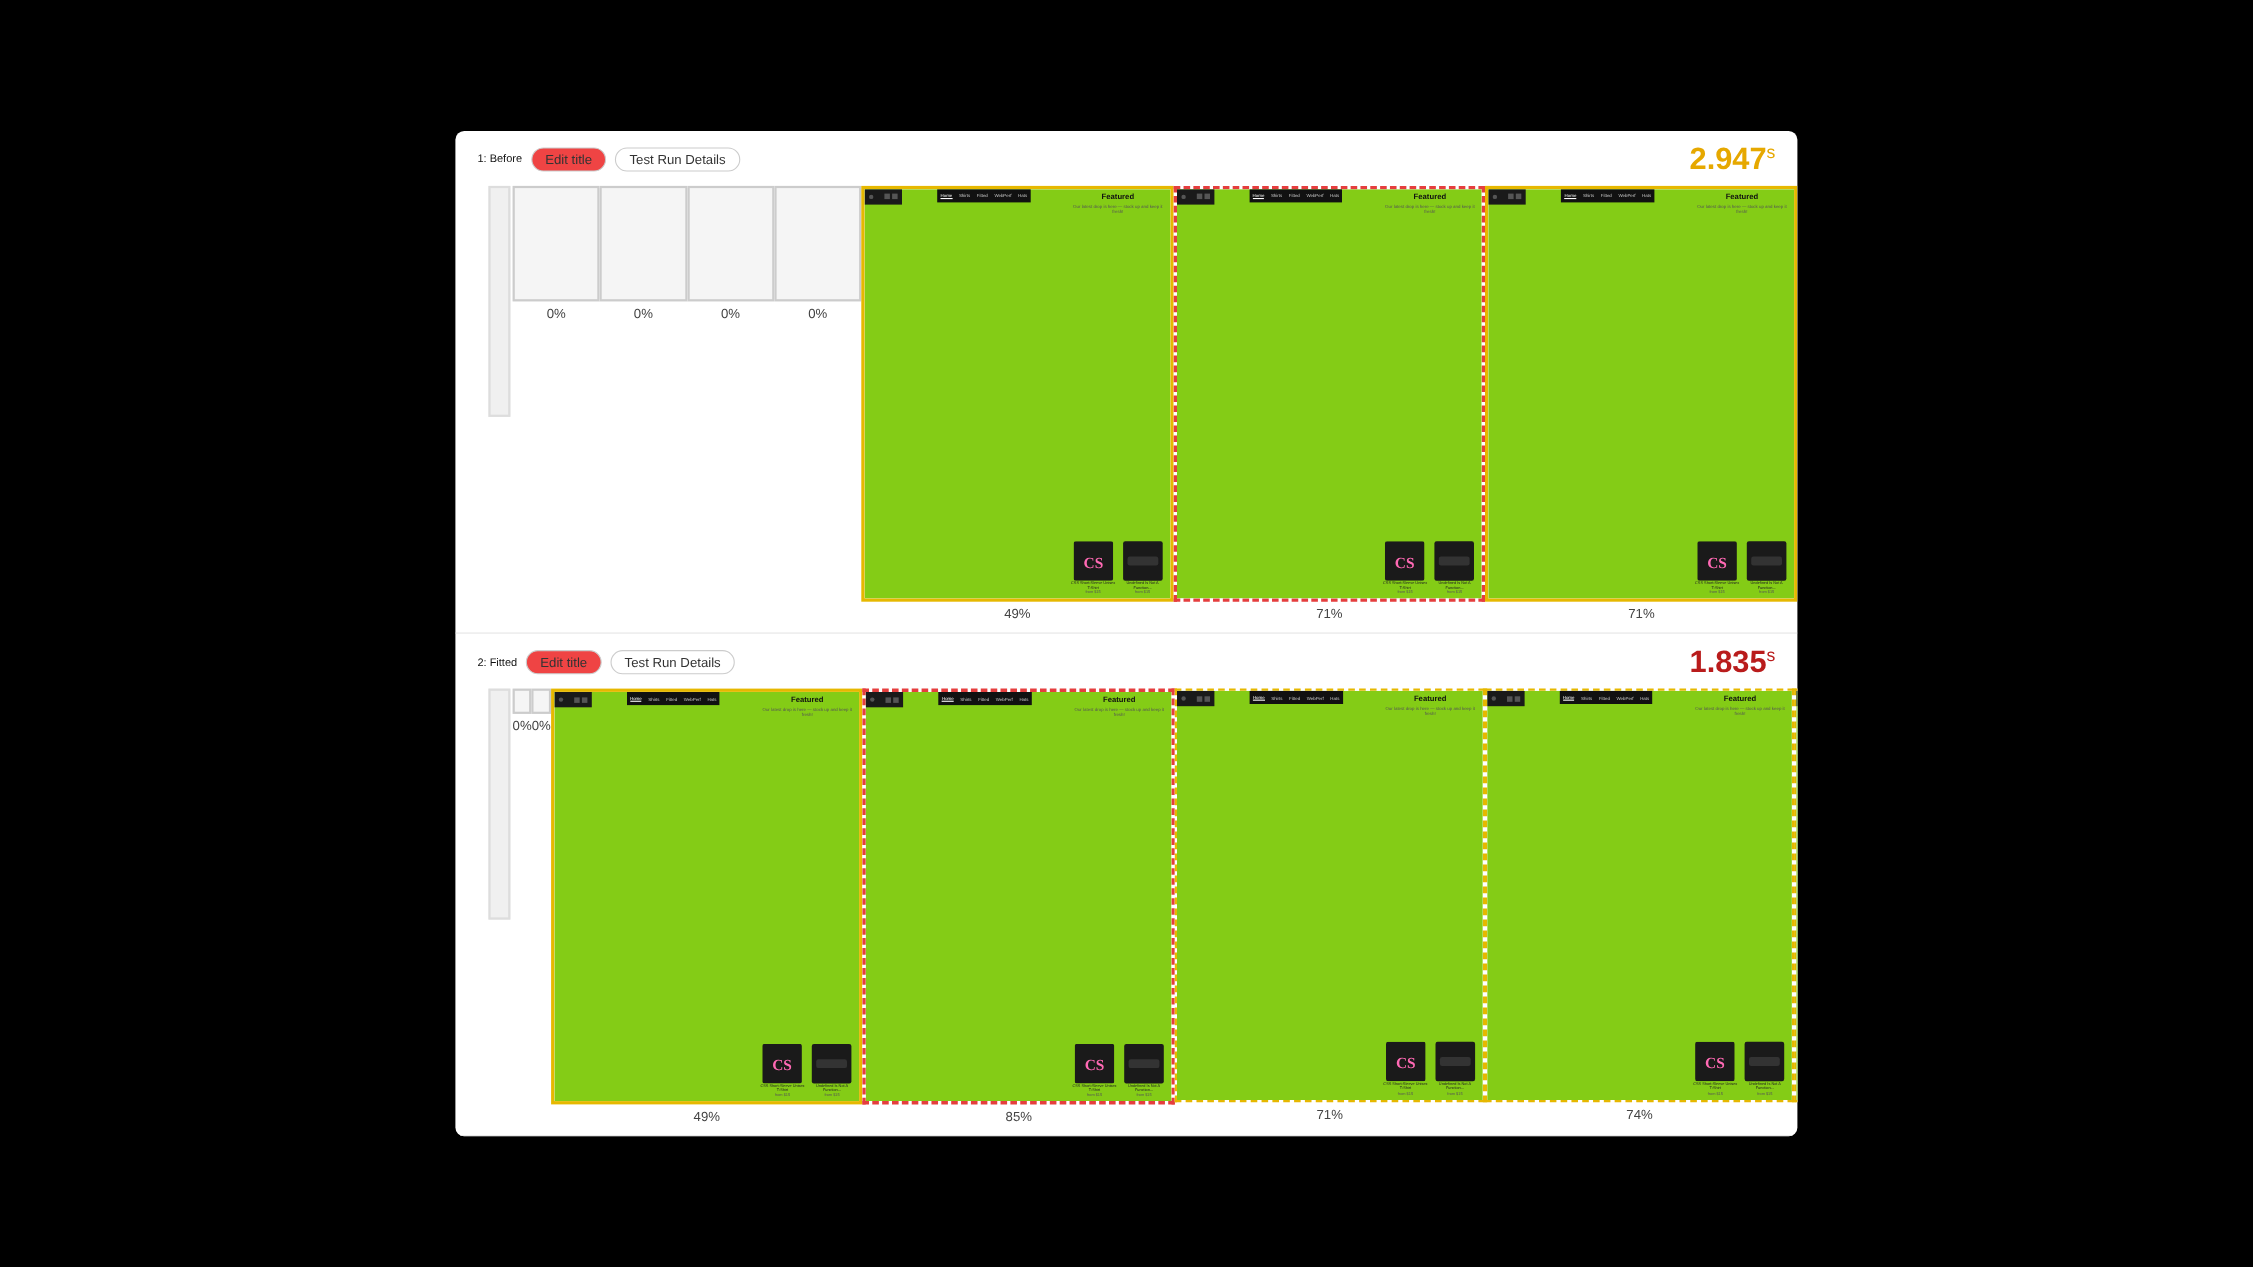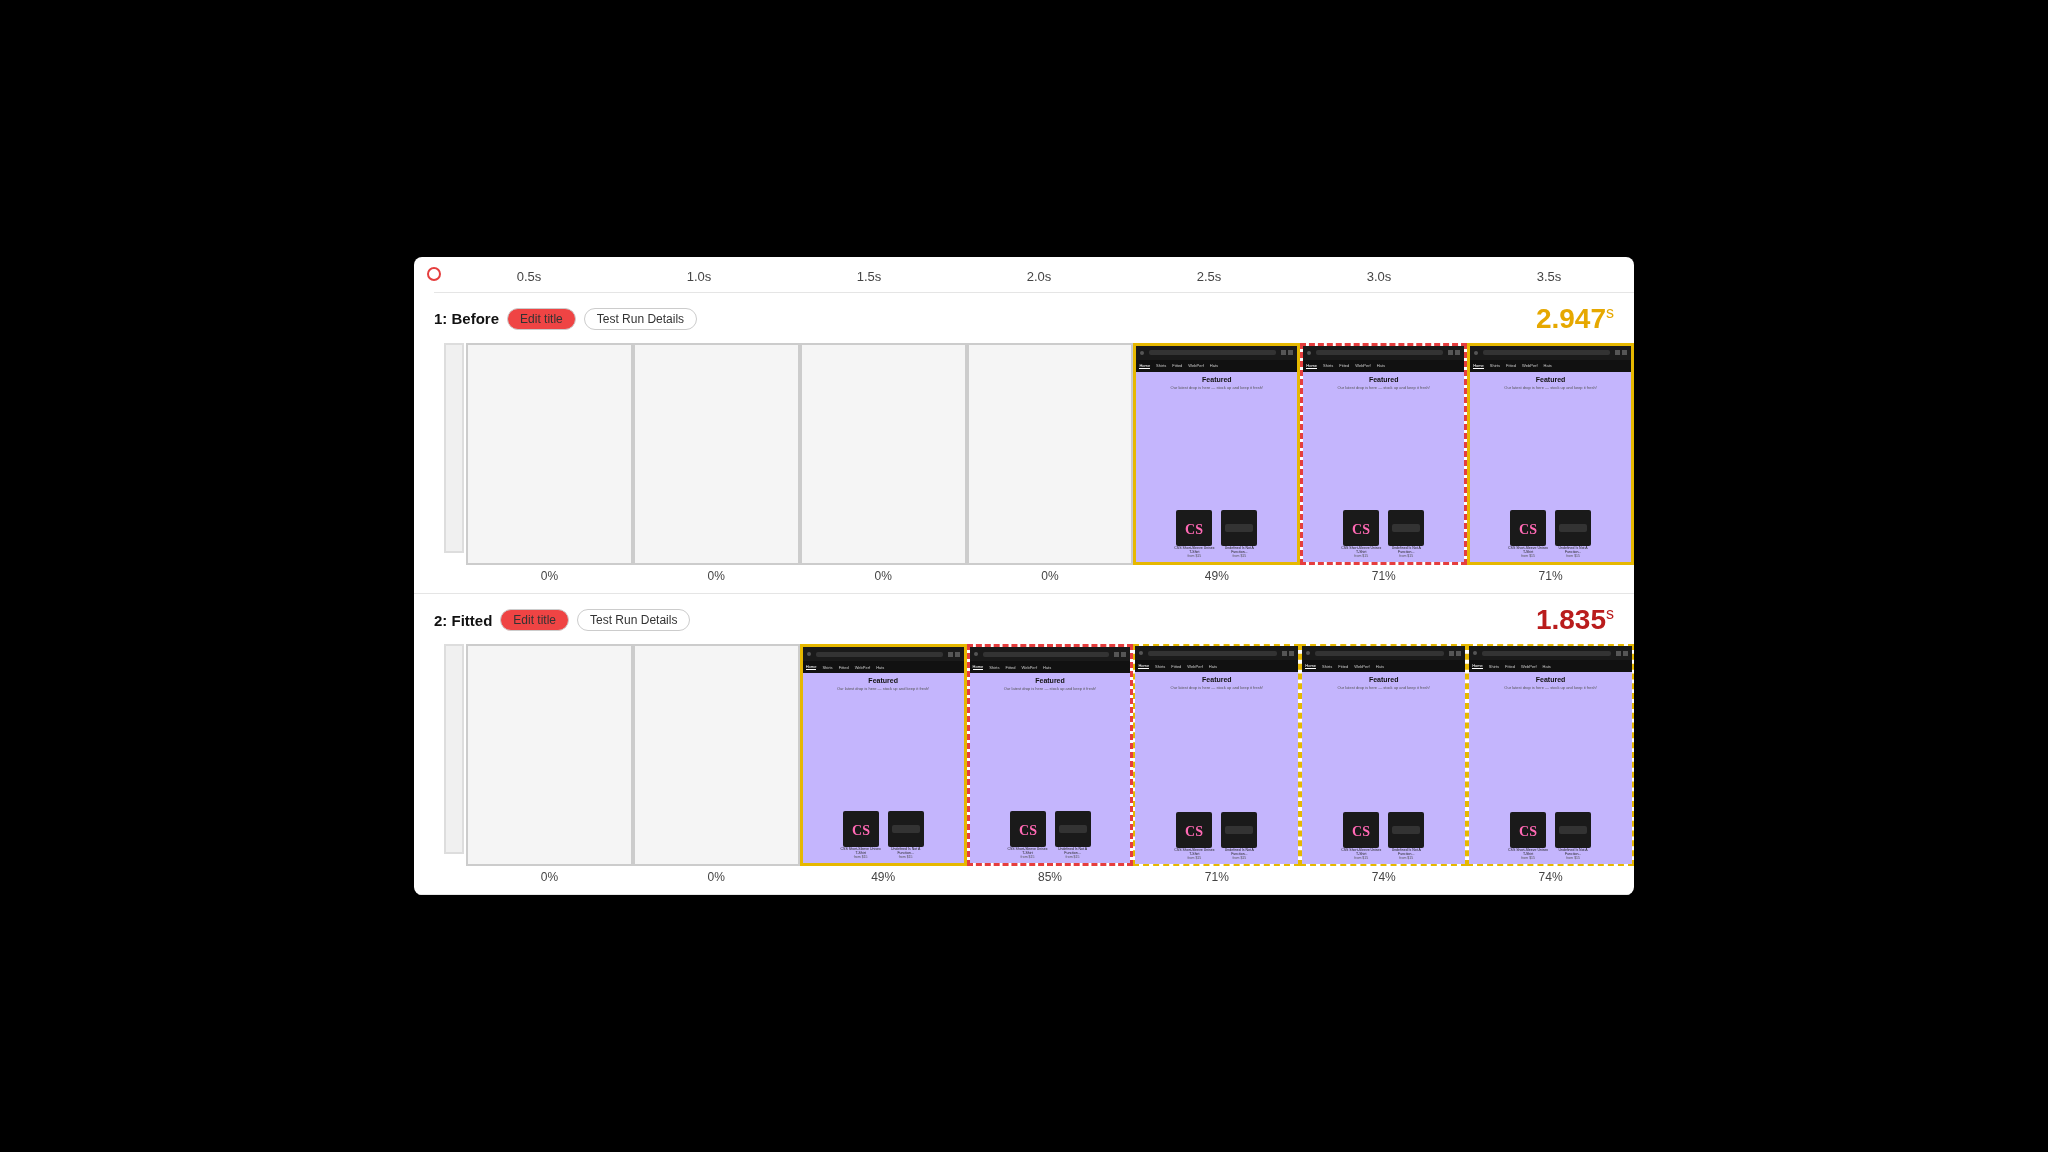--- a/index.html
+++ b/index.html
@@ -56,22 +56,22 @@
       padding: 10px 0 4px 20px;
       border-bottom: 1px solid #e5e5e5;
     }
     .section-header {
       display: flex;
       align-items: center;
       gap: 8px;
       margin-bottom: 8px;
     }
     .section-title {
-      font-size: 15px;
-      font-weight: 700;
+      font-size: 10px;
+      font-weight: 400;
       color: #111;
     }
     .btn-edit {
       border: 1px solid #ccc;
       background: #ef4444;
       border-radius: 20px;
       padding: 3px 12px;
       font-size: 12px;
       cursor: pointer;
       color: #333;
@@ -123,23 +123,24 @@
     .frame-pct {
       font-size: 12px;
       color: #444;
       margin-top: 4px;
       margin-bottom: 6px;
     }
     
     .mini-browser {
       width: 100%;
       height: 100%;
-      background: #c4b5fd;
-      display: flex;
-      flex-direction: column;
+      background: #84cc16;
+      display: flex;
+      flex-direction: row;
+      gap: 32px;
     }
     .mini-nav {
       background: #1a1a1a;
       height: 14px;
       display: flex;
       align-items: center;
       padding: 0 4px;
       gap: 2px;
       flex-shrink: 0;
     }
@@ -192,33 +193,20 @@
     .mini-product-name { font-size: 3.5px; color: #222; text-align: center; line-height: 1.2; }
     .mini-product-price { font-size: 3.5px; color: #555; }
     
     .blank-frame { background: #f8f8f8; }
   </style>
 </head>
 <body>
 
 <div class="main-container">
 
-  <div class="timeline-header">
-    <div class="timeline-marker"></div>
-    <div class="timeline-ticks">
-
-    <div class="timeline-tick">0.5s</div>
-        <div class="timeline-tick">1.0s</div>
-        <div class="timeline-tick">1.5s</div>
-        <div class="timeline-tick">2.0s</div>
-        <div class="timeline-tick">2.5s</div>
-        <div class="timeline-tick">3.0s</div>
-        <div class="timeline-tick">3.5s</div>
-      </div>
-  </div>
 
   <div class="test-section">
     <div class="section-header">
       <span class="section-title">1: Before</span>
       <button class="btn-edit">Edit title</button>
       <button class="btn-details">Test Run Details</button>
       <span class="score-label score-before">
         <span>2.947</span><span class="score-s">s</span>
       </span>
     </div>

